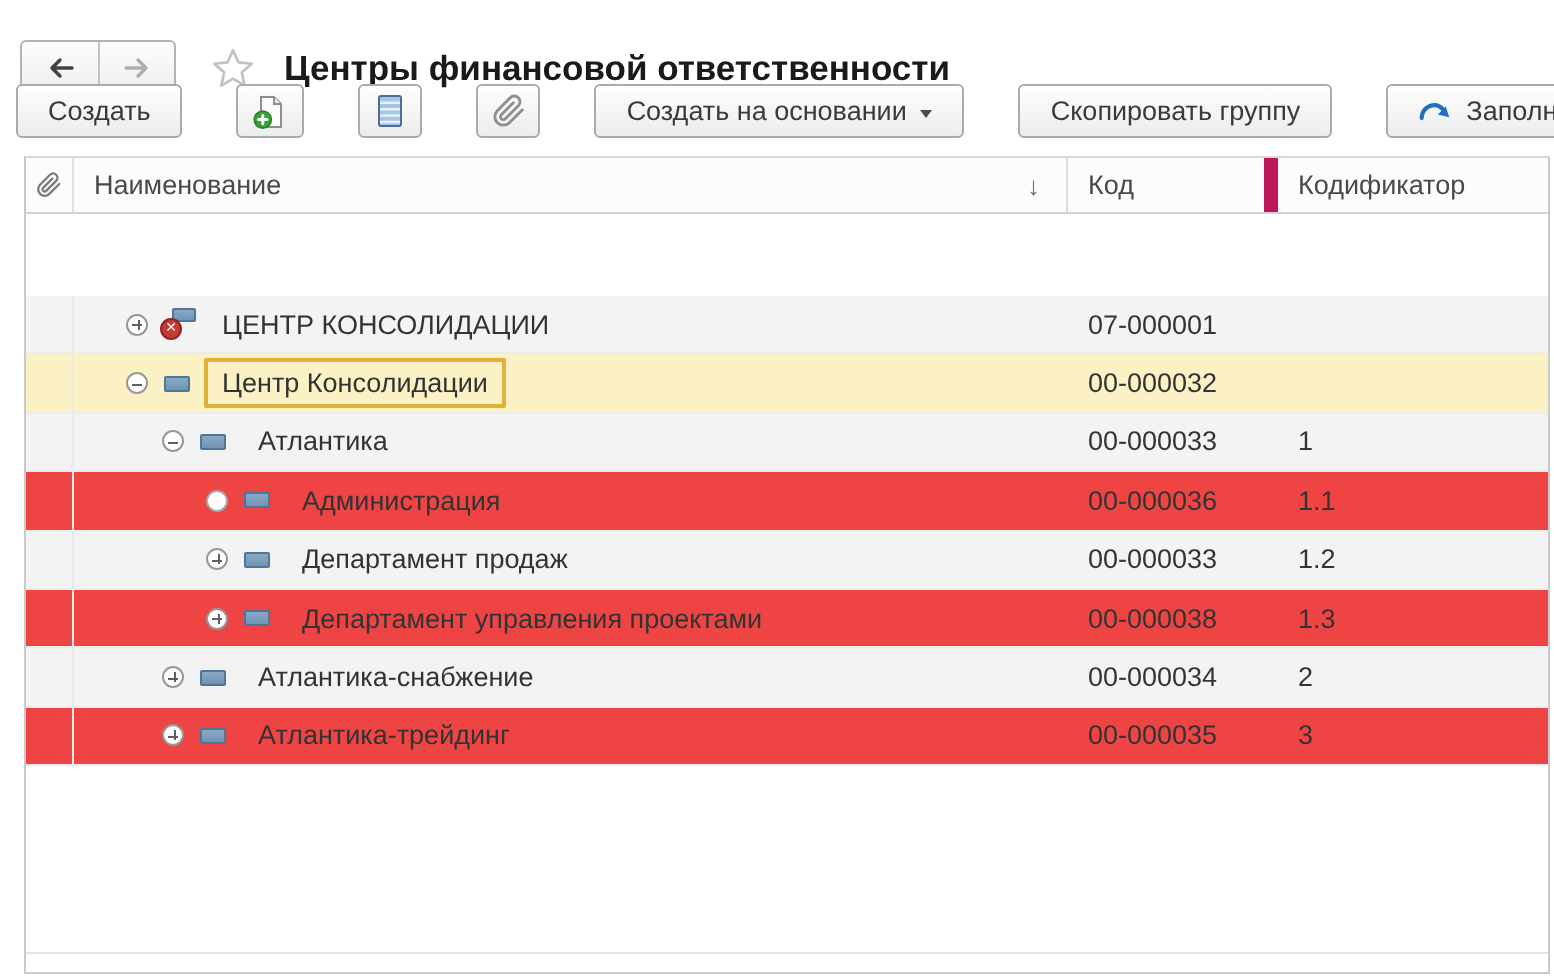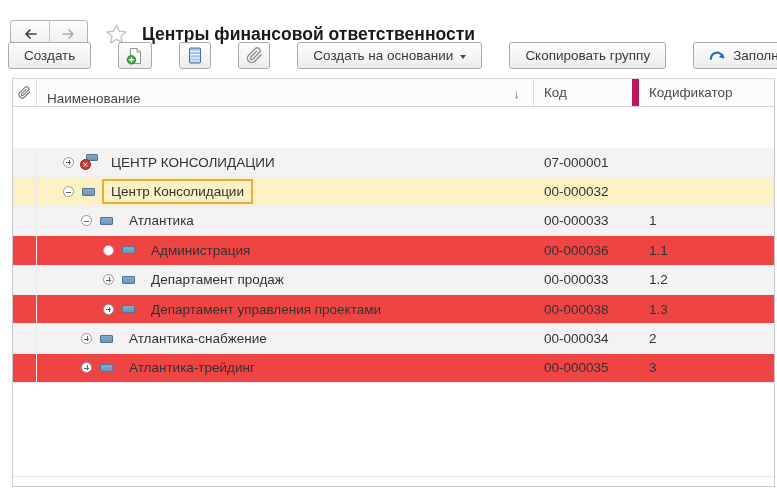--- a/index.html
+++ b/index.html
@@ -30,21 +30,21 @@
   .caret{width:0;height:0;border-left:3.5px solid transparent;border-right:3.5px solid transparent;
     border-top:4px solid #4a4a4a;display:inline-block;margin-top:2px;}
   
   .grid{position:absolute;left:12px;top:78px;width:763px;height:409px;box-sizing:border-box;
     border:1px solid #c9c9c9;border-top-color:#d8d8d8;background:#fff;display:flex;flex-direction:column;}
   .thead{display:flex;height:28px;box-sizing:border-box;border-bottom:1px solid #d3d3d3;
     background:#fcfcfc;flex:0 0 auto;}
   .th{box-sizing:border-box;display:flex;align-items:center;font-size:13.5px;color:#4a4a4a;
     padding:0 0 0 10px;position:relative;}
   .th-clip{width:24px;padding:0;justify-content:center;border-right:1px solid #e0e0e0;}
-  .th-name{width:497px;border-right:1px solid #dcdcdc;align-items:flex-end;}
+  .th-name{width:497px;border-right:1px solid #dcdcdc;}
   .th-code{width:105px;border-right:7px solid #be185d;}
   .th-codif{flex:1;}
   .sort{position:absolute;right:13px;top:50%;transform:translateY(-50%);color:#6e6e6e;font-size:13px;}
   .tbody{flex:1 1 auto;overflow:hidden;margin-top:41px;}
   .row{display:flex;height:29.4px;box-sizing:border-box;border-bottom:1px solid #ececec;
     font-size:13.5px;color:#333;cursor:default;background:#ef4444;}
   .row.stripe{background:var(--stripe-bg,#f3f3f3);}
   .row.selected{background:var(--selection-bg,#fbf1c4);}
   .cell-clip{width:24px;box-sizing:border-box;border-right:1px solid #eaeaea;flex:0 0 auto;}
   .cell-name{width:497px;box-sizing:border-box;display:flex;align-items:center;flex:0 0 auto;}

